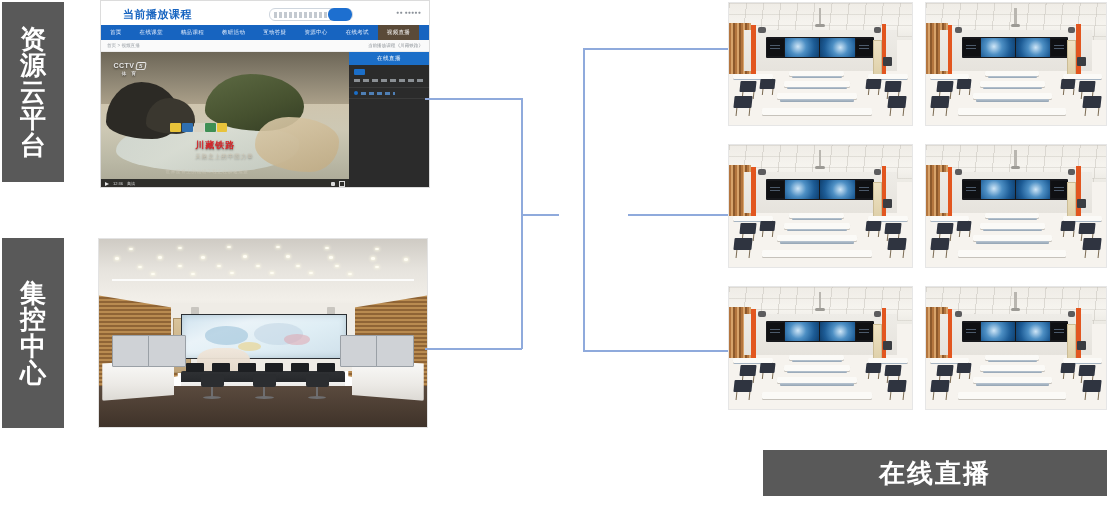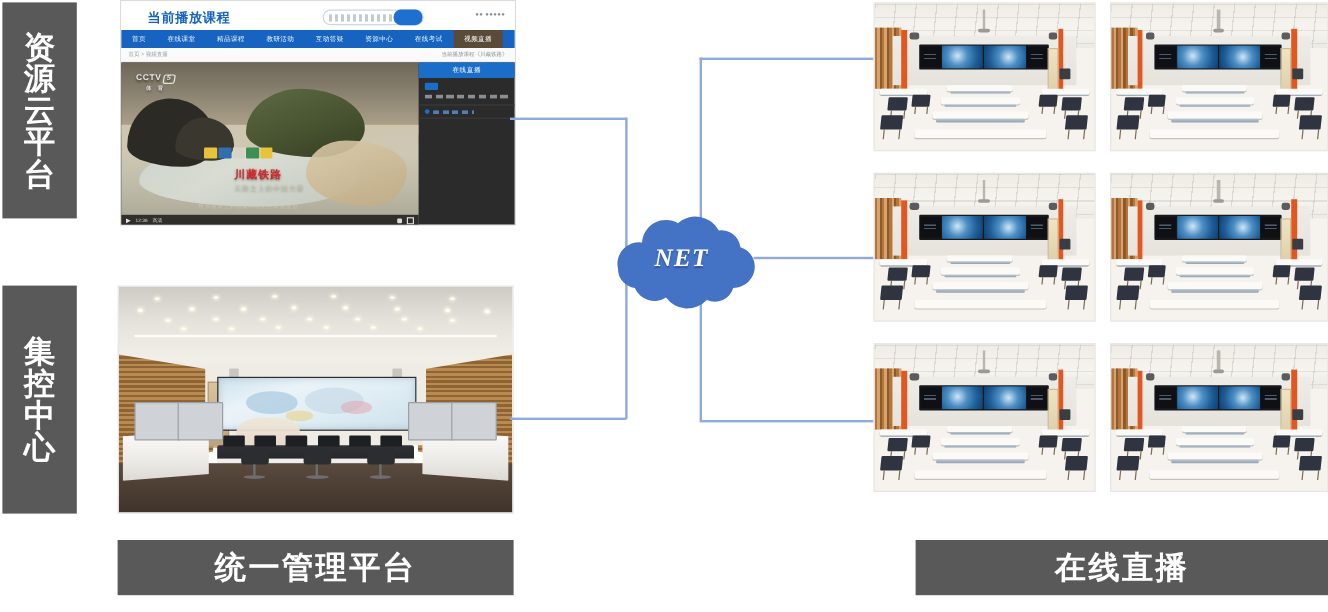--- a/index.html
+++ b/index.html
@@ -411,37 +411,20 @@
   <div class="line lh" style="left:425px;top:98px;width:97px;"></div>
   <div class="line lv" style="left:521px;top:98px;height:251px;"></div>
   <div class="line lh" style="left:425px;top:348px;width:97px;"></div>
   <div class="line lh" style="left:521px;top:214px;width:38px;"></div>
 
   <div class="line lh" style="left:628px;top:214px;width:100px;"></div>
   <div class="line lv" style="left:583px;top:48px;height:302px;"></div>
   <div class="line lh" style="left:583px;top:48px;width:145px;"></div>
   <div class="line lh" style="left:583px;top:350px;width:145px;"></div>
 
-  <div id="cloud">
-    <svg viewBox="0 0 146 86" xmlns="http://www.w3.org/2000/svg" aria-hidden="true">
-      <path fill="#4472c4" d="
-        M40 30
-        a20 20 0 0 1 30 -16
-        a22 22 0 0 1 34 6
-        a16 16 0 0 1 18 14
-        a17 17 0 0 1 12 16
-        a18 18 0 0 1 -18 18
-        a16 16 0 0 1 -22 10
-        a22 22 0 0 1 -34 -2
-        a18 18 0 0 1 -26 -8
-        a16 16 0 0 1 -14 -16
-        a18 18 0 0 1 20 -22 z"></path>
-    </svg>
-    <div class="netlabel">NET</div>
-  </div>
 
   <div class="photo room" style="left:728px;top:2px;width:185px;height:124px;">
     <div class="rm-ceil"></div>
       <div class="rm-ceilgrid"></div>
     <div class="rm-curtain"></div>
       <div class="rm-wallback"></div>
     <div class="rm-colL"></div>
       <div class="rm-colR"></div>
     <div class="rm-cam l"></div>
     <div class="rm-cam r"></div>
@@ -711,16 +694,15 @@
         <i></i>
       </div>
     <div class="rm-chair" style="left:6%;top:64%;width:9%;height:9%"></div>
     <div class="rm-chair" style="left:17%;top:62%;width:8%;height:8%"></div>
     <div class="rm-chair" style="left:3%;top:76%;width:10%;height:10%"></div>
     <div class="rm-chair" style="right:6%;top:64%;width:9%;height:9%"></div>
     <div class="rm-chair" style="right:17%;top:62%;width:8%;height:8%"></div>
     <div class="rm-chair" style="right:3%;top:76%;width:10%;height:10%"></div>
   </div>
 
-  <div class="hlabel" style="left:98px;top:450px;width:330px;height:46px;">统一管理平台</div>
   <div class="hlabel" style="left:763px;top:450px;width:344px;height:46px;">在线直播</div>
 
 </div>
 
 </body></html>

